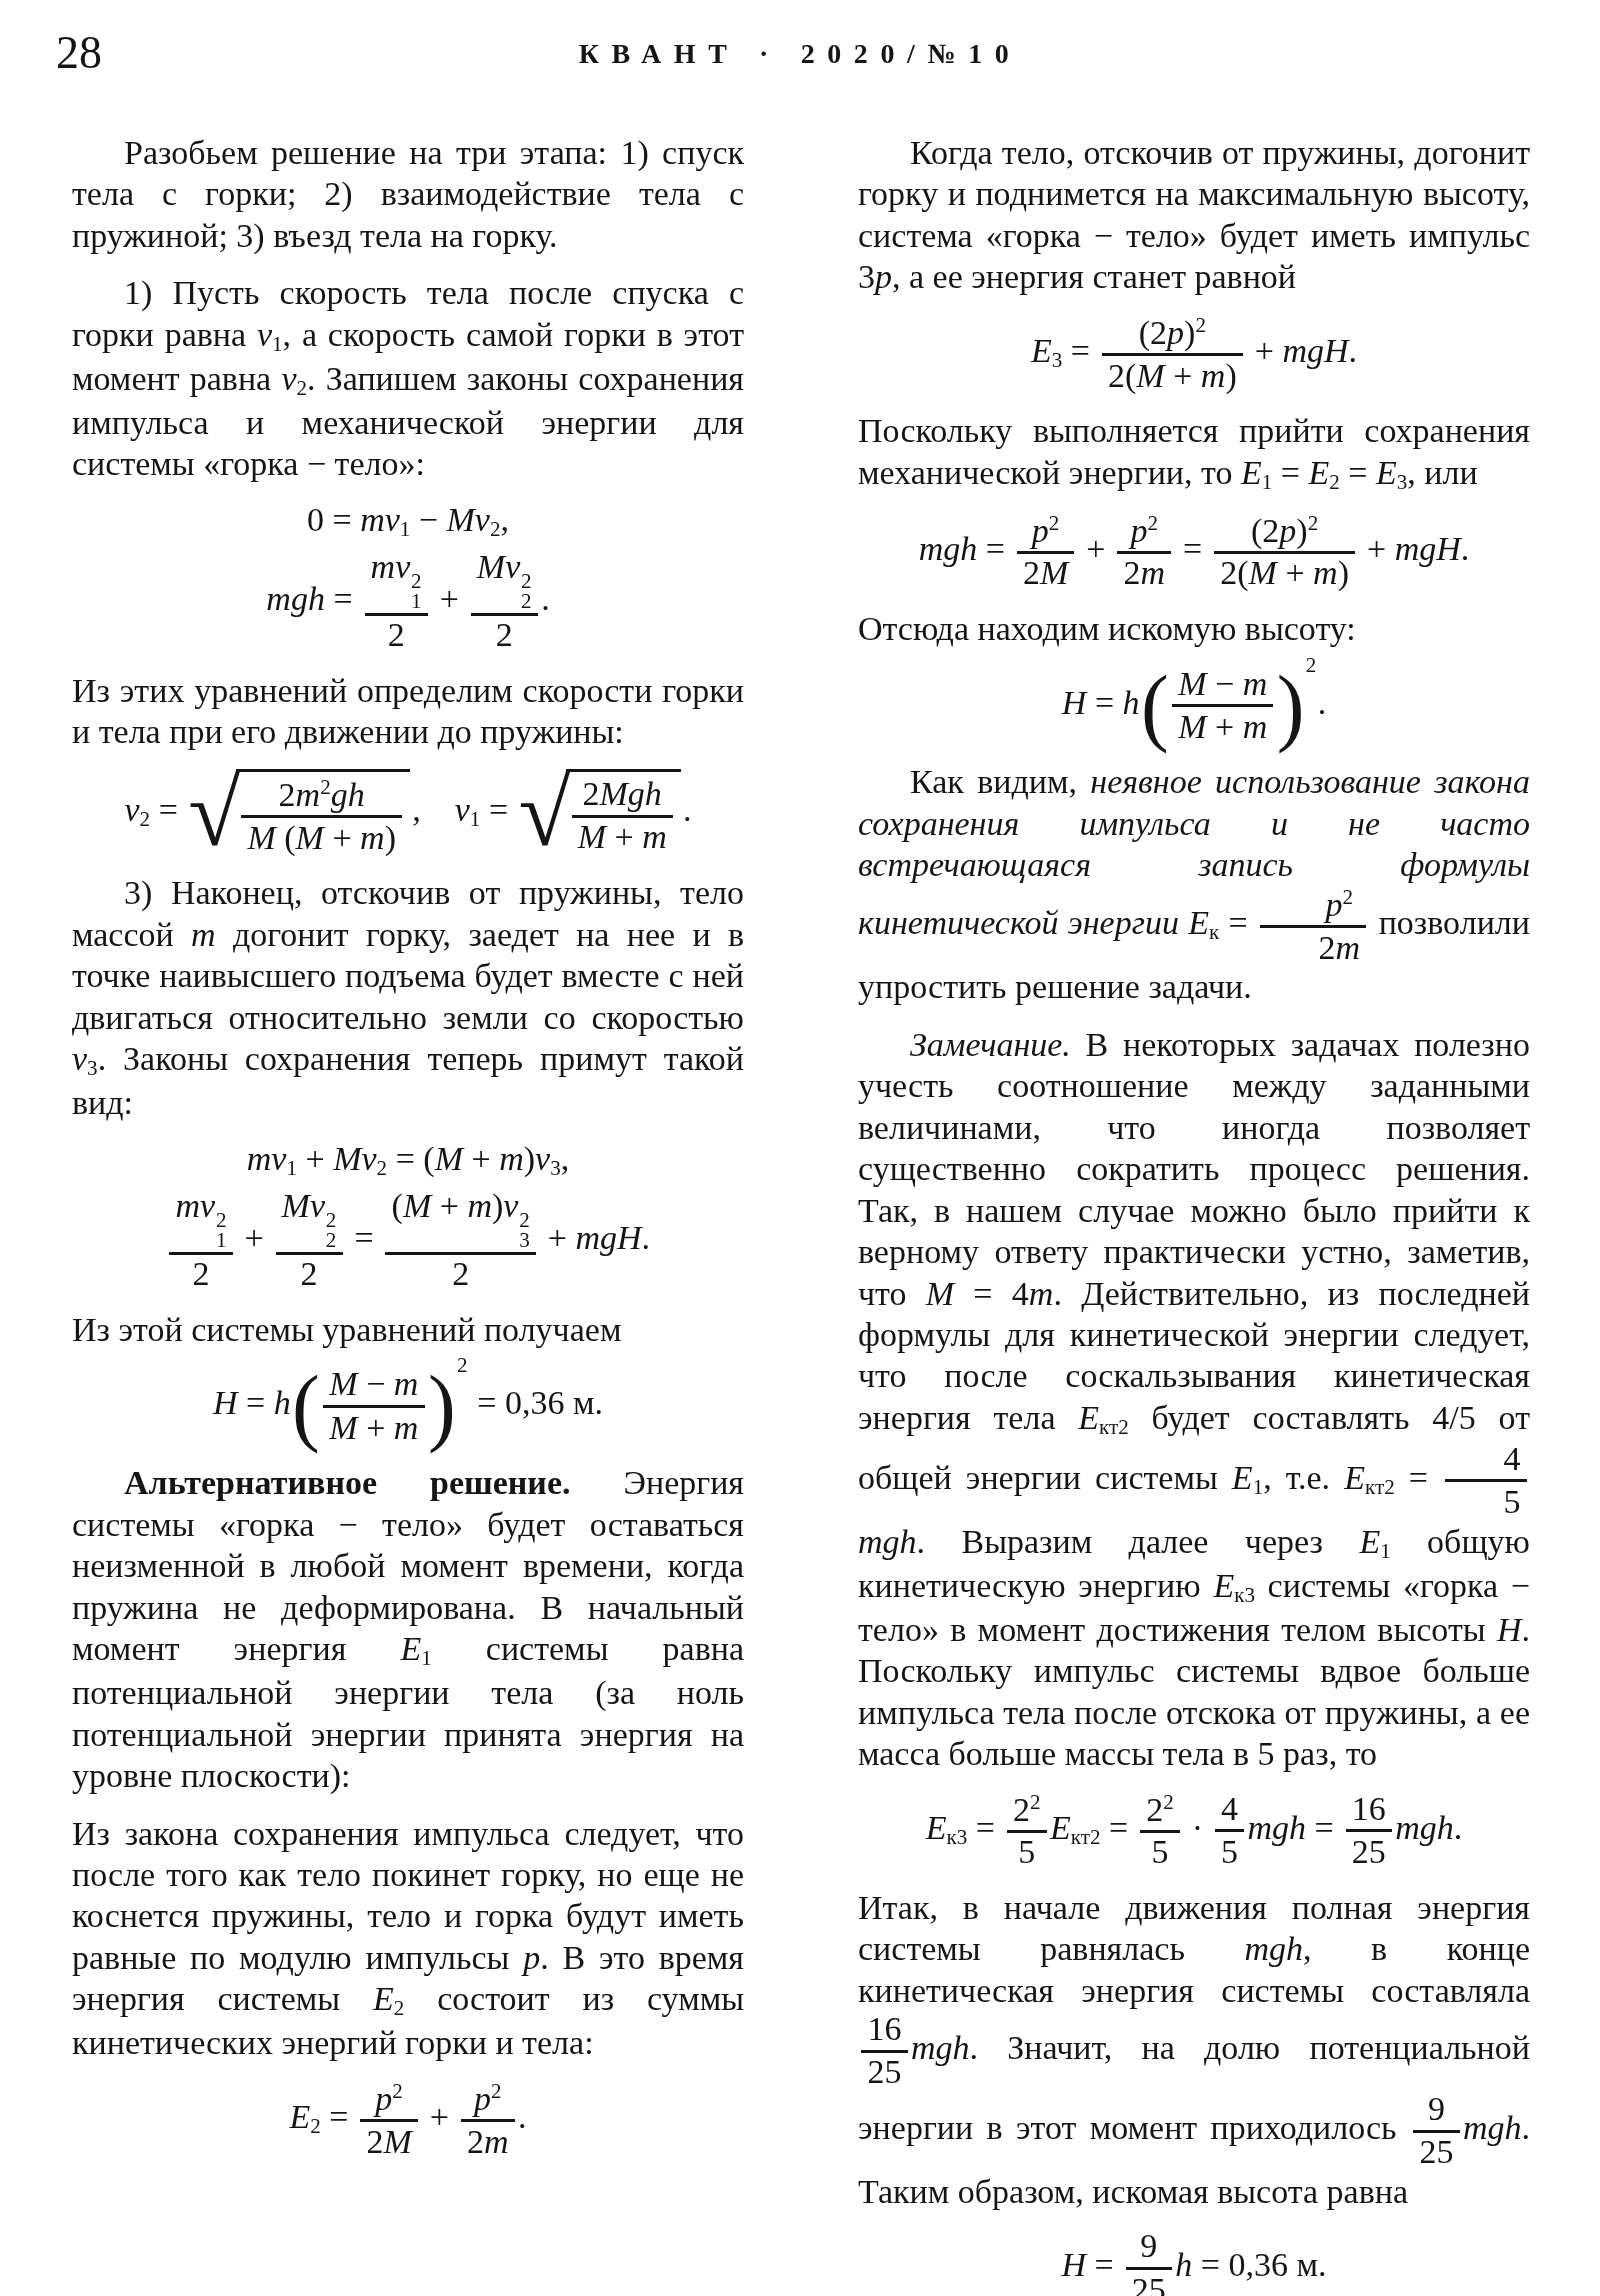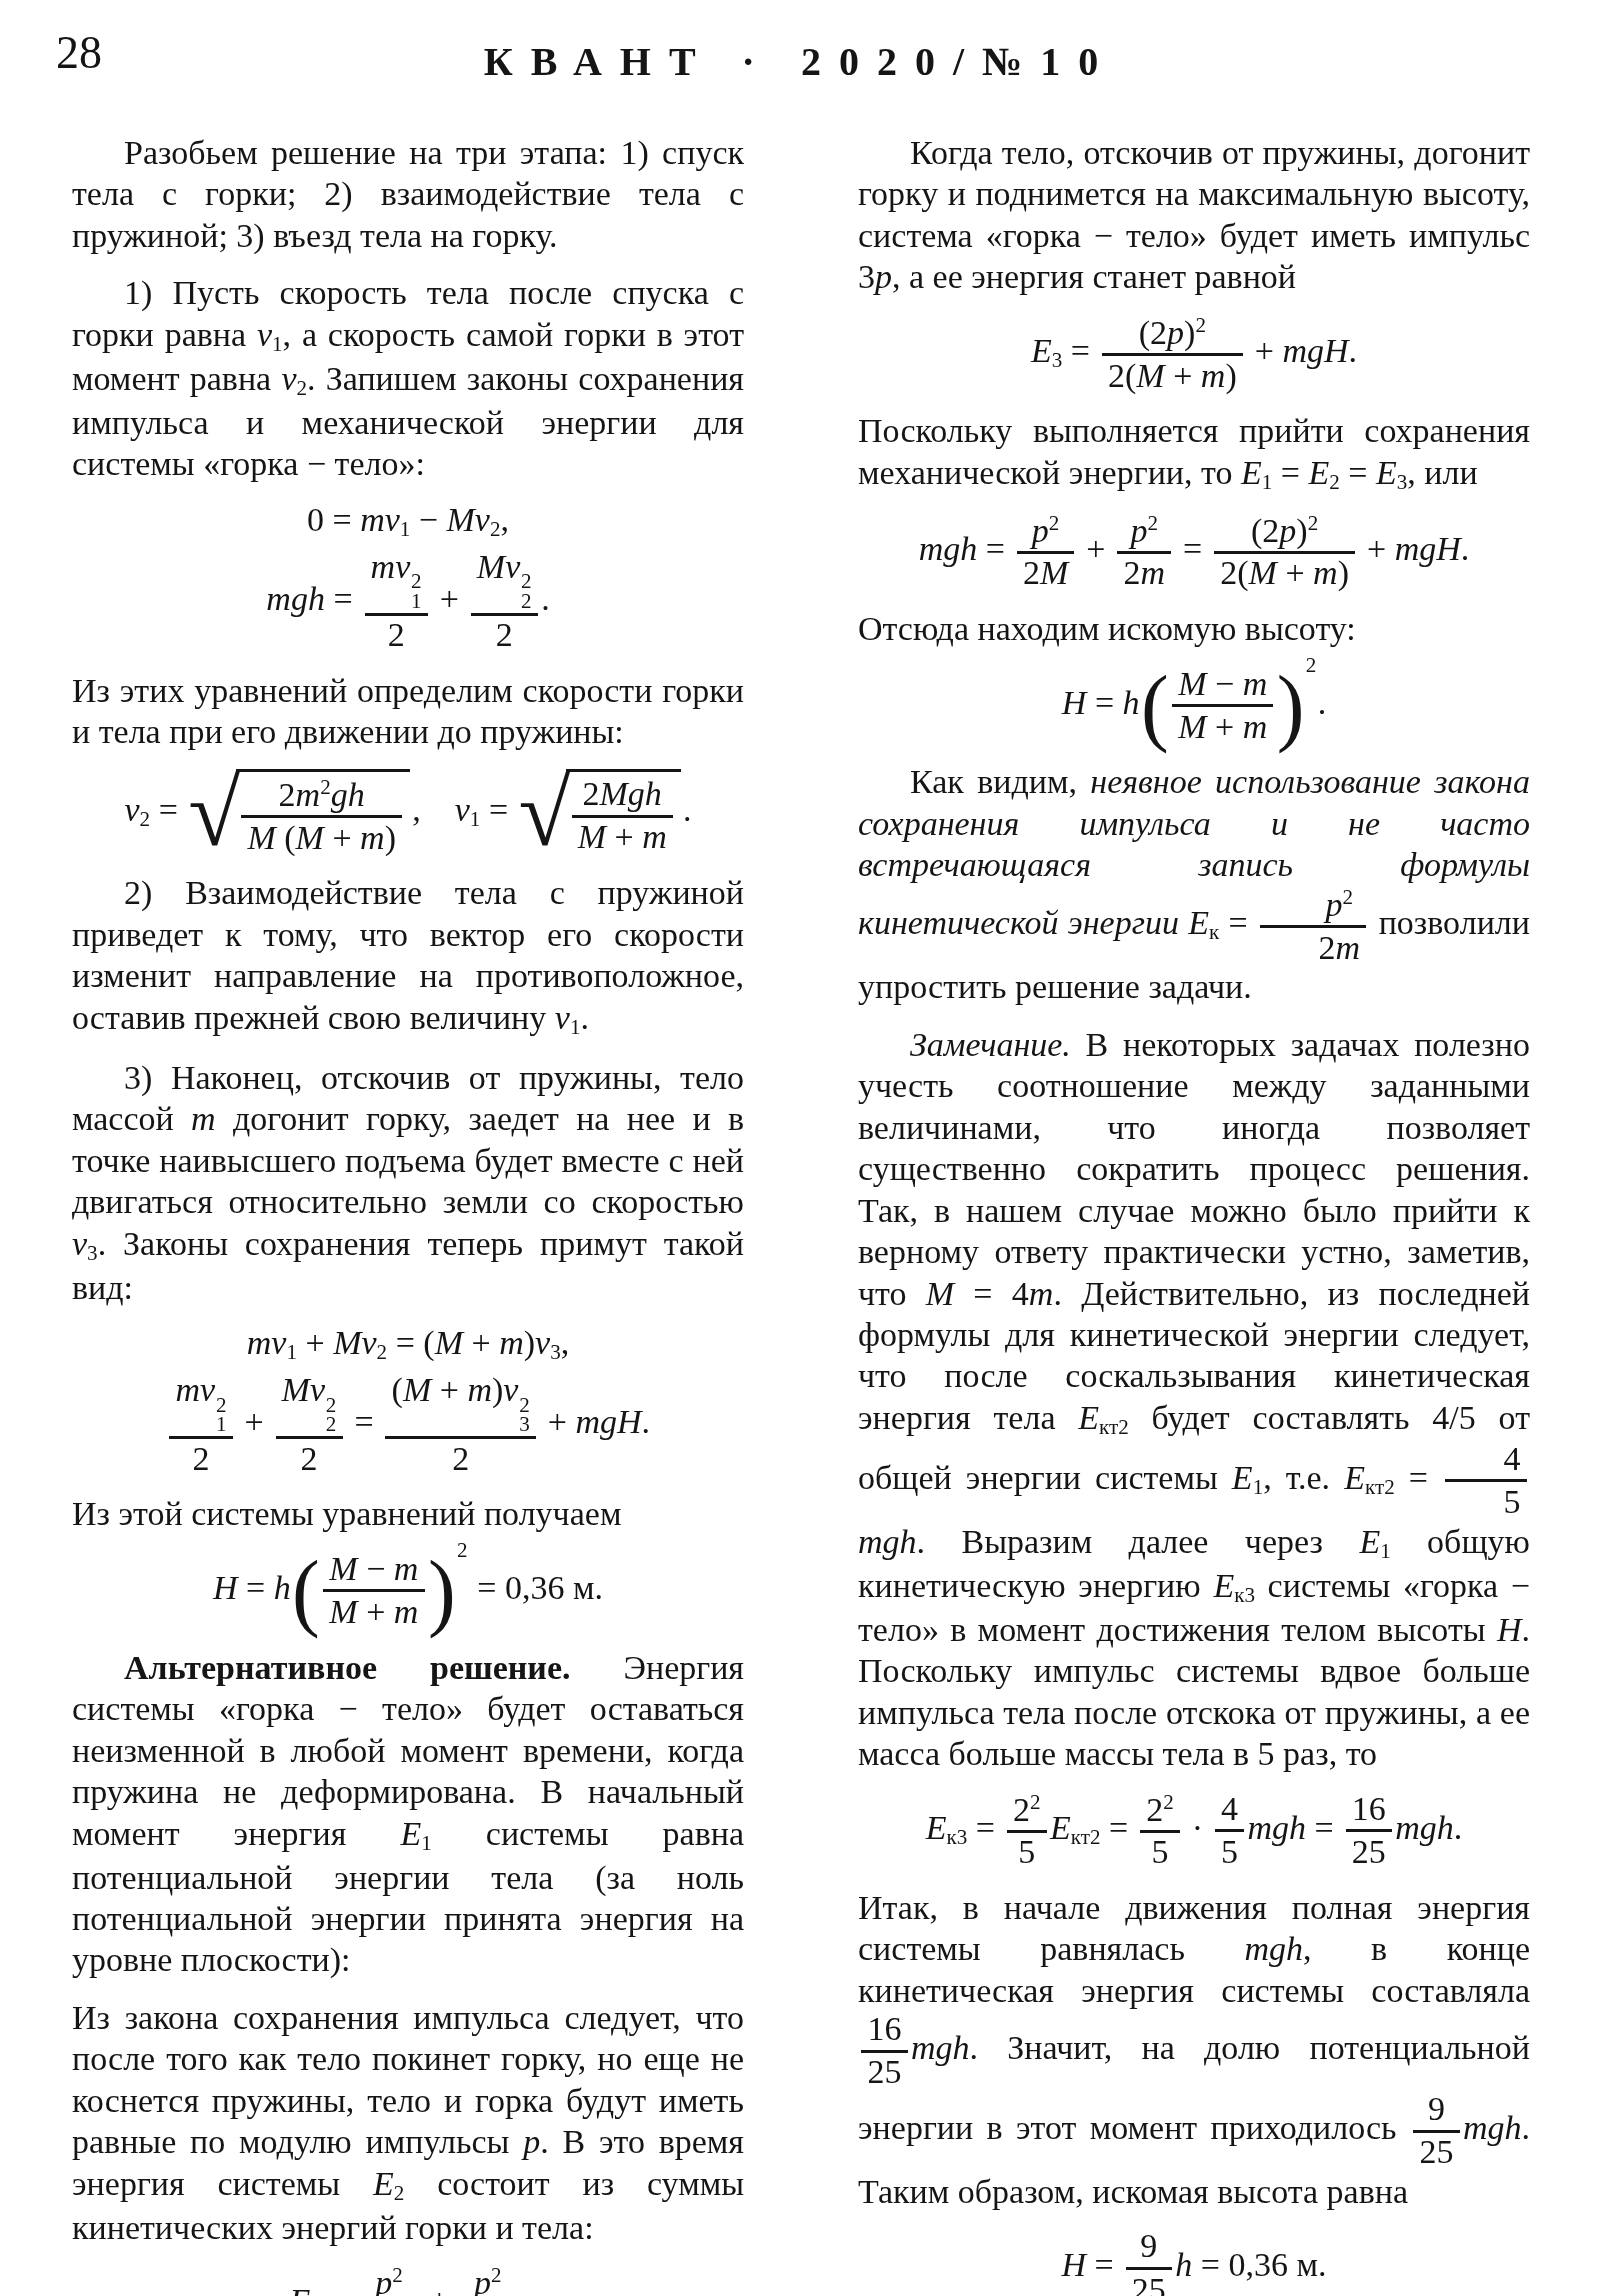--- a/index.html
+++ b/index.html
@@ -11,21 +11,21 @@
     color:#151515;
     font-family:Liberation Serif, serif;
     font-size:34px;
     overflow:hidden;
     margin:0 auto;
   }
   
   .page-header{position:absolute;top:30px;left:56px;right:56px;height:60px;}
   .page-number{position:absolute;left:0;top:0;font-size:46px;line-height:1;}
   .journal-title{
-    text-align:center;font-weight:700;font-size:40px;
+    text-align:center;font-weight:700;font-size:28px;
     letter-spacing:0.45em;padding-top:8px;
   }
   
   .col{position:absolute;top:116px;width:704px;}
   .col-left{left:56px;}
   .col-right{left:842px;}
   .para{text-align:justify;line-height:1.22;margin:16px;}
   .indent{text-indent:52px;}
   .formula{text-align:center;margin:7px 0;line-height:1.12;white-space:nowrap;}
   
@@ -76,21 +76,20 @@
                 <span class="m-ssb">2</span>
               </span></span><span class="m-den"><span class="m-r">2</span></span></span><span class="m-r">.</span></div>
         <div class="para"><span class="m-r">Из этих уравнений определим скорости горки и тела при его движении до пружины:</span></div>
         <div class="formula"><span class="m-i">v</span><span class="m-s">2</span><span class="m-r"> = </span><span class="m-sqrt">
             <span class="m-rad">√</span>
             <span class="m-arg"><span class="m-frac"><span class="m-num"><span class="m-r">2</span><span class="m-i">m</span><span class="m-u">2</span><span class="m-i">gh</span></span><span class="m-den"><span class="m-i">M</span><span class="m-r"> (</span><span class="m-i">M</span><span class="m-r"> + </span><span class="m-i">m</span><span class="m-r">)</span></span></span></span>
           </span><span class="m-r">, </span><span class="m-i">v</span><span class="m-s">1</span><span class="m-r"> = </span><span class="m-sqrt">
             <span class="m-rad">√</span>
             <span class="m-arg"><span class="m-frac"><span class="m-num"><span class="m-r">2</span><span class="m-i">Mgh</span></span><span class="m-den"><span class="m-i">M</span><span class="m-r"> + </span><span class="m-i">m</span></span></span></span>
           </span><span class="m-r">.</span></div>
-        <div class="para indent"><span class="m-r">2) Взаимодействие тела с пружиной приведет к тому, что вектор его скорости изменит направление на противоположное, оставив прежней свою величину </span><span class="m-i">v</span><span class="m-s">1</span><span class="m-r">.</span></div>
         <div class="para indent"><span class="m-r">3) Наконец, отскочив от пружины, тело массой </span><span class="m-i">m</span><span class="m-r"> догонит горку, заедет на нее и в точке наивысшего подъема будет вместе с ней двигаться относительно земли со скоростью </span><span class="m-i">v</span><span class="m-s">3</span><span class="m-r">. Законы сохранения теперь примут такой вид:</span></div>
         <div class="formula"><span class="m-i">mv</span><span class="m-s">1</span><span class="m-r"> + </span><span class="m-i">Mv</span><span class="m-s">2</span><span class="m-r"> = (</span><span class="m-i">M</span><span class="m-r"> + </span><span class="m-i">m</span><span class="m-r">)</span><span class="m-i">v</span><span class="m-s">3</span><span class="m-r">,</span></div>
         <div class="formula"><span class="m-frac"><span class="m-num"><span class="m-i">mv</span><span class="m-ss">
                 <span class="m-ssu">2</span>
                 <span class="m-ssb">1</span>
               </span></span><span class="m-den"><span class="m-r">2</span></span></span><span class="m-r"> + </span><span class="m-frac"><span class="m-num"><span class="m-i">Mv</span><span class="m-ss">
                 <span class="m-ssu">2</span>
                 <span class="m-ssb">2</span>
               </span></span><span class="m-den"><span class="m-r">2</span></span></span><span class="m-r"> = </span><span class="m-frac"><span class="m-num"><span class="m-r">(</span><span class="m-i">M</span><span class="m-r"> + </span><span class="m-i">m</span><span class="m-r">)</span><span class="m-i">v</span><span class="m-ss">
                 <span class="m-ssu">2</span>

